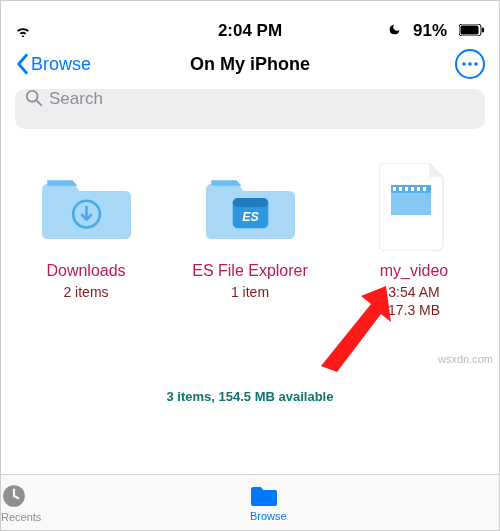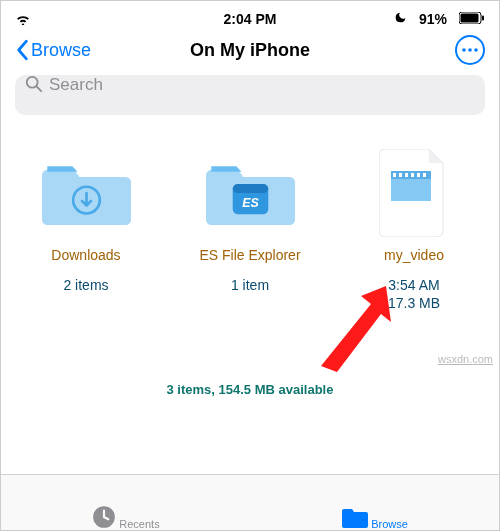--- a/index.html
+++ b/index.html
@@ -1,38 +1,38 @@
 <!DOCTYPE html>
 <html><head>
   <meta charset="utf-8">
   <style>
     * { margin: 0; padding: 0; box-sizing: border-box; font-family: -apple-system, Helvetica, Arial, sans-serif; }
     body { background: #fff; width: 500px; height: 531px; overflow: hidden; position: relative; border: 1px solid #ccc;}
-    .status-bar { display:flex; justify-content:space-between; align-items:center; padding:10px 14px 2px; font-size:14px; font-weight:600; color:#000;}
+    .status-bar { display:flex; justify-content:space-between; align-items:center; padding:20px 14px 2px; font-size:17px; font-weight:600; color:#000;}
     .status-left,.status-right{display:flex;align-items:center;gap:12px;}
     .nav-bar{display:flex;align-items:center;justify-content:space-between;padding:6px 14px 10px;}
     .nav-back{display:flex;align-items:center;color:#007aff;font-size:18px;}
     .nav-back svg{margin-right:2px;}
     .nav-title{position:absolute;left:0;right:0;text-align:center;font-weight:600;font-size:18px;color:#000;pointer-events:none;}
     .more-btn{width:30px;height:30px;border:2px solid #007aff;border-radius:50%;display:flex;align-items:center;justify-content:center;}
     .search-wrap{padding:0 14px 14px;}
     .search-bar{background:#eeeef0;border-radius:10px;height:40px;display:flex;align-items:flex-start;padding:0 10px;color:#8e8e93;font-size:17px;}
     .search-bar svg{margin-right:6px;}
     .grid{display:flex;justify-content:space-around;padding:24px 8px 10px;gap:10px;}
     .tile{width:140px;display:flex;flex-direction:column;align-items:center;text-align:center;}
     .tile-icon{width:89px;height:80px;display:flex;align-items:center;justify-content:center;margin-bottom:14px;}
-    .tile-name{font-size:14px;color:#a16207;line-height:1.25;margin-bottom:9px;min-height:20px;}
-    .tile-sub{font-size:14px;color:#0c4a6e;line-height:1.3;}
+    .tile-name{font-size:16px;color:#be185d;line-height:1.25;margin-bottom:2px;min-height:20px;}
+    .tile-sub{font-size:14px;color:#7f1d1d;line-height:1.3;}
     .folder-svg{filter:drop-shadow(0 1px 1px rgba(0,0,0,0));}
     .summary{text-align:center;font-weight:600;font-size:13px;color:#0f766e;margin-top:60px;}
     .tabbar{position:absolute;bottom:0;left:0;right:0;height:56px;border-top:1px solid #d1d1d6;background:#f9f9f9;display:flex;}
-    .tab{flex:1;display:flex;flex-direction:row;align-items:flex-end;justify-content:center;font-size:11px;color:#8e8e93;gap:2px;}
+    .tab{flex:1;display:flex;flex-direction:column;align-items:flex-start;justify-content:center;font-size:11px;color:#8e8e93;gap:2px;}
     .tab.active{color:#007aff;}
     .arrow-annot{position:absolute;left:290px;top:275px;pointer-events:none;}
-    .watermark{position:absolute;right:6px;top:352px;font-size:11px;color:#bbb;transform:rotate(0);text-decoration:underline;}
+    .watermark{position:absolute;right:6px;top:352px;font-size:11px;color:#bbb;transform:rotate(0);}
   </style>
 </head>
 <body>
 
 <div class="status-bar">
   <div class="status-left">
     <svg width="16" height="12" viewBox="0 0 16 12">
         <path d="M8 10.5a1.2 1.2 0 100 2.4 1.2 1.2 0 000-2.4zM4.7 8.2a5 5 0 016.6 0l-1.3 1.3a3.2 3.2 0 00-4 0zM2 5.5a9 9 0 0112 0l-1.3 1.3a7 7 0 00-9.4 0z" fill="#000"></path>
       </svg>
   </div>

